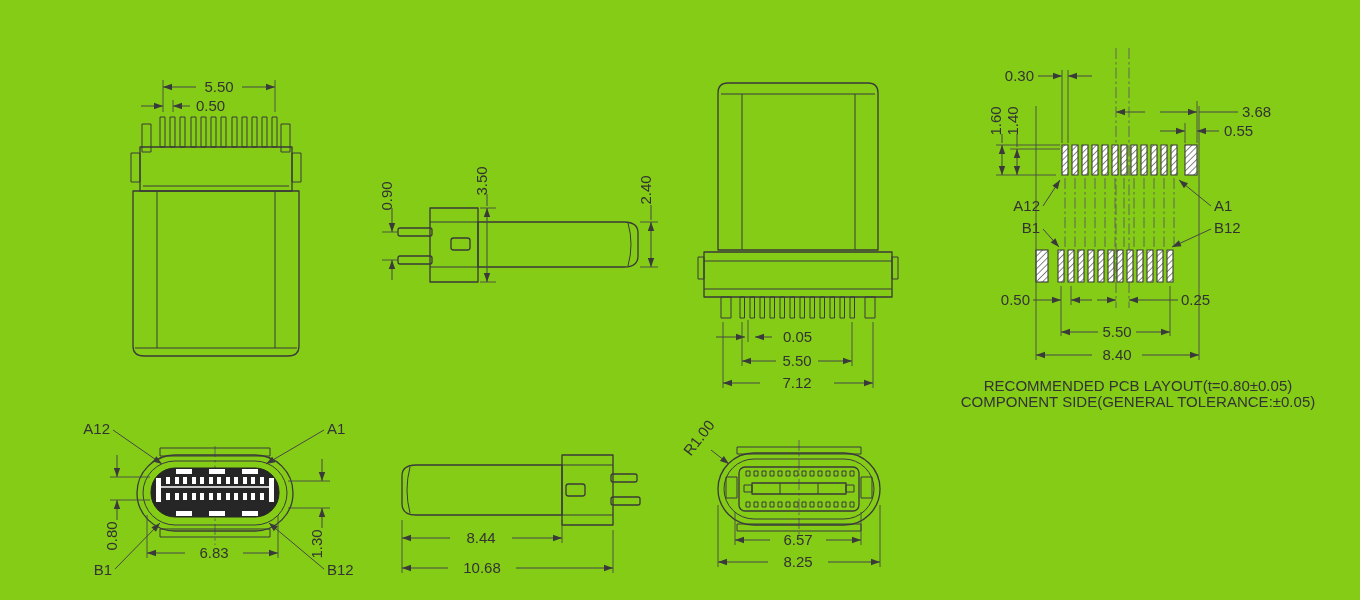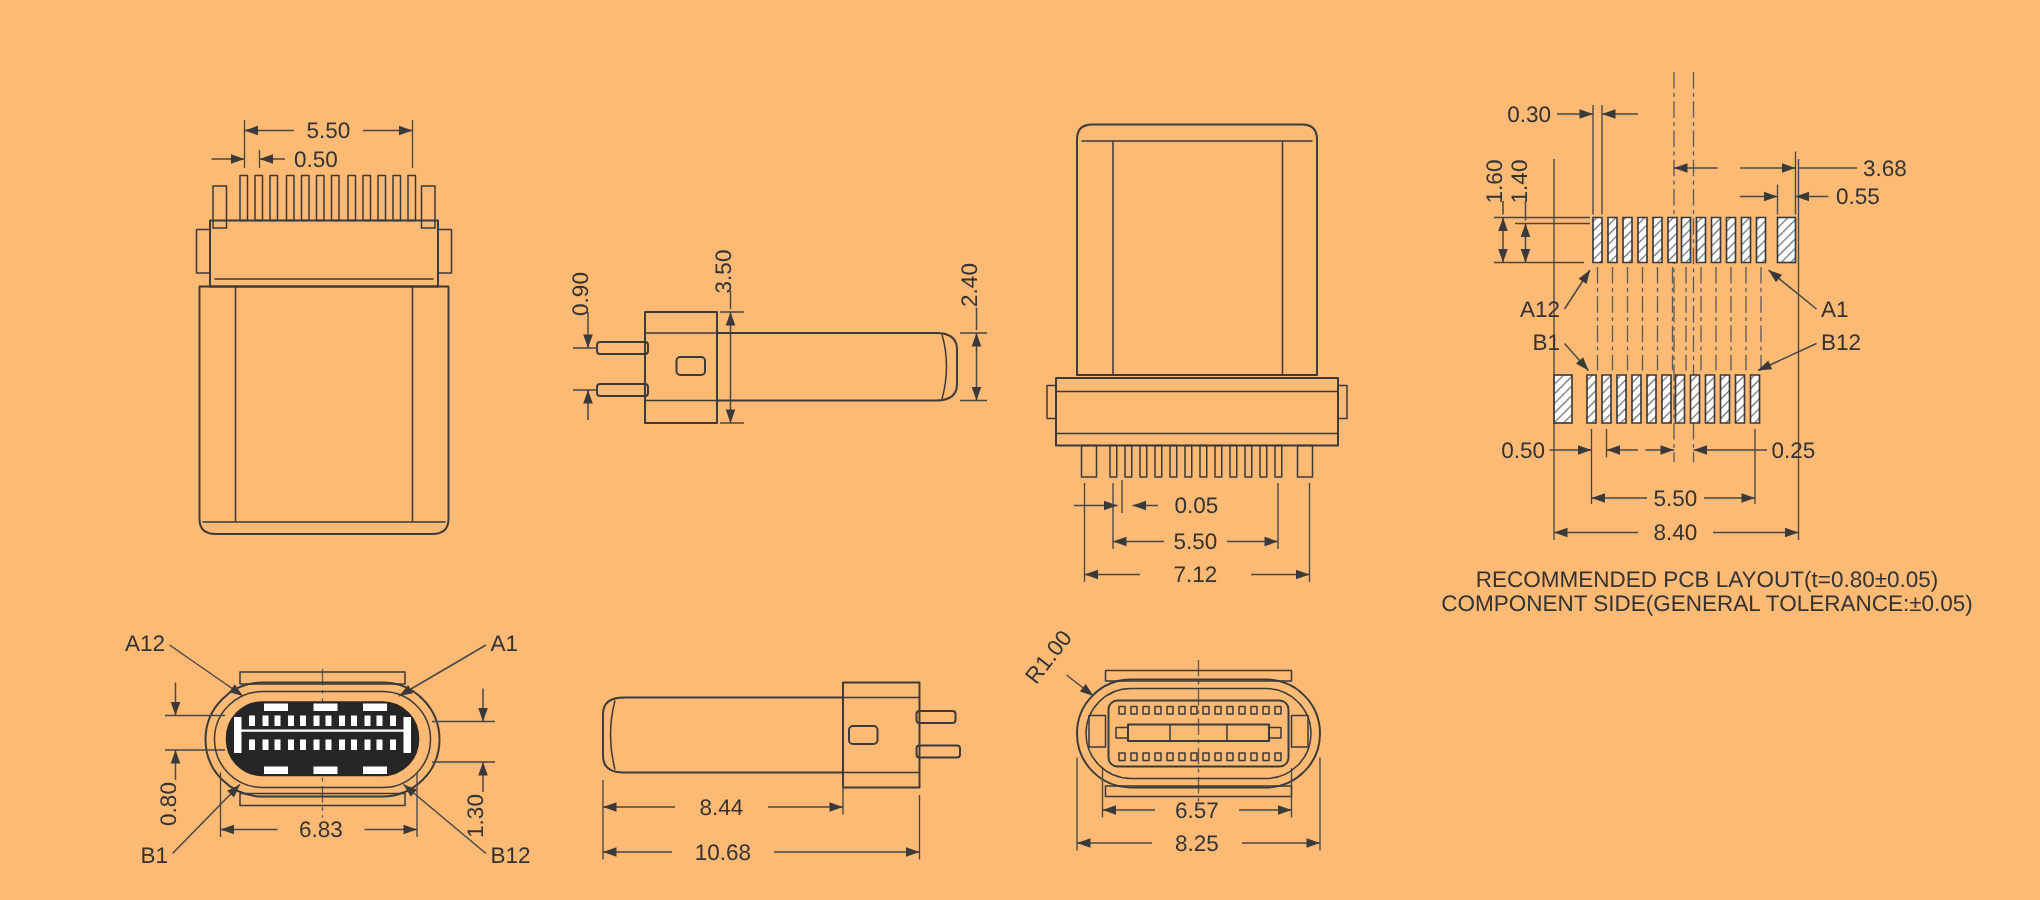--- a/index.html
+++ b/index.html
@@ -1,16 +1,16 @@
 <!DOCTYPE html>
 <html><head>
 <meta charset="utf-8">
 <style>
   html,body{margin:0;padding:0;background:#ffffff;}
-  .stage{width:1360px;height:600px;background:#fdba74;position:relative;overflow:hidden;}
+  .stage{width:1360px;height:600px;background:#84cc16;position:relative;overflow:hidden;}
   svg{display:block;}
   .ol{fill:none;stroke:#3a3a3a;stroke-width:1.3;stroke-linejoin:round;stroke-linecap:round;}
   .ol2{fill:none;stroke:#3a3a3a;stroke-width:1;stroke-linejoin:round;}
   .dim{fill:none;stroke:#474747;stroke-width:1;}
   .ext{fill:none;stroke:#474747;stroke-width:0.9;}
   .cl{fill:none;stroke:#5c5c5c;stroke-width:0.9;stroke-dasharray:11 3 2.5 3;}
   .padp{fill:url(#hatch);stroke:#3a3a3a;stroke-width:1.1;}
   .wht{fill:#ffffff;stroke:none;}
   .txt{font:15px "Liberation Sans",sans-serif;fill:#333333;}
   .cap{font:15px "Liberation Sans",sans-serif;fill:#333333;}

